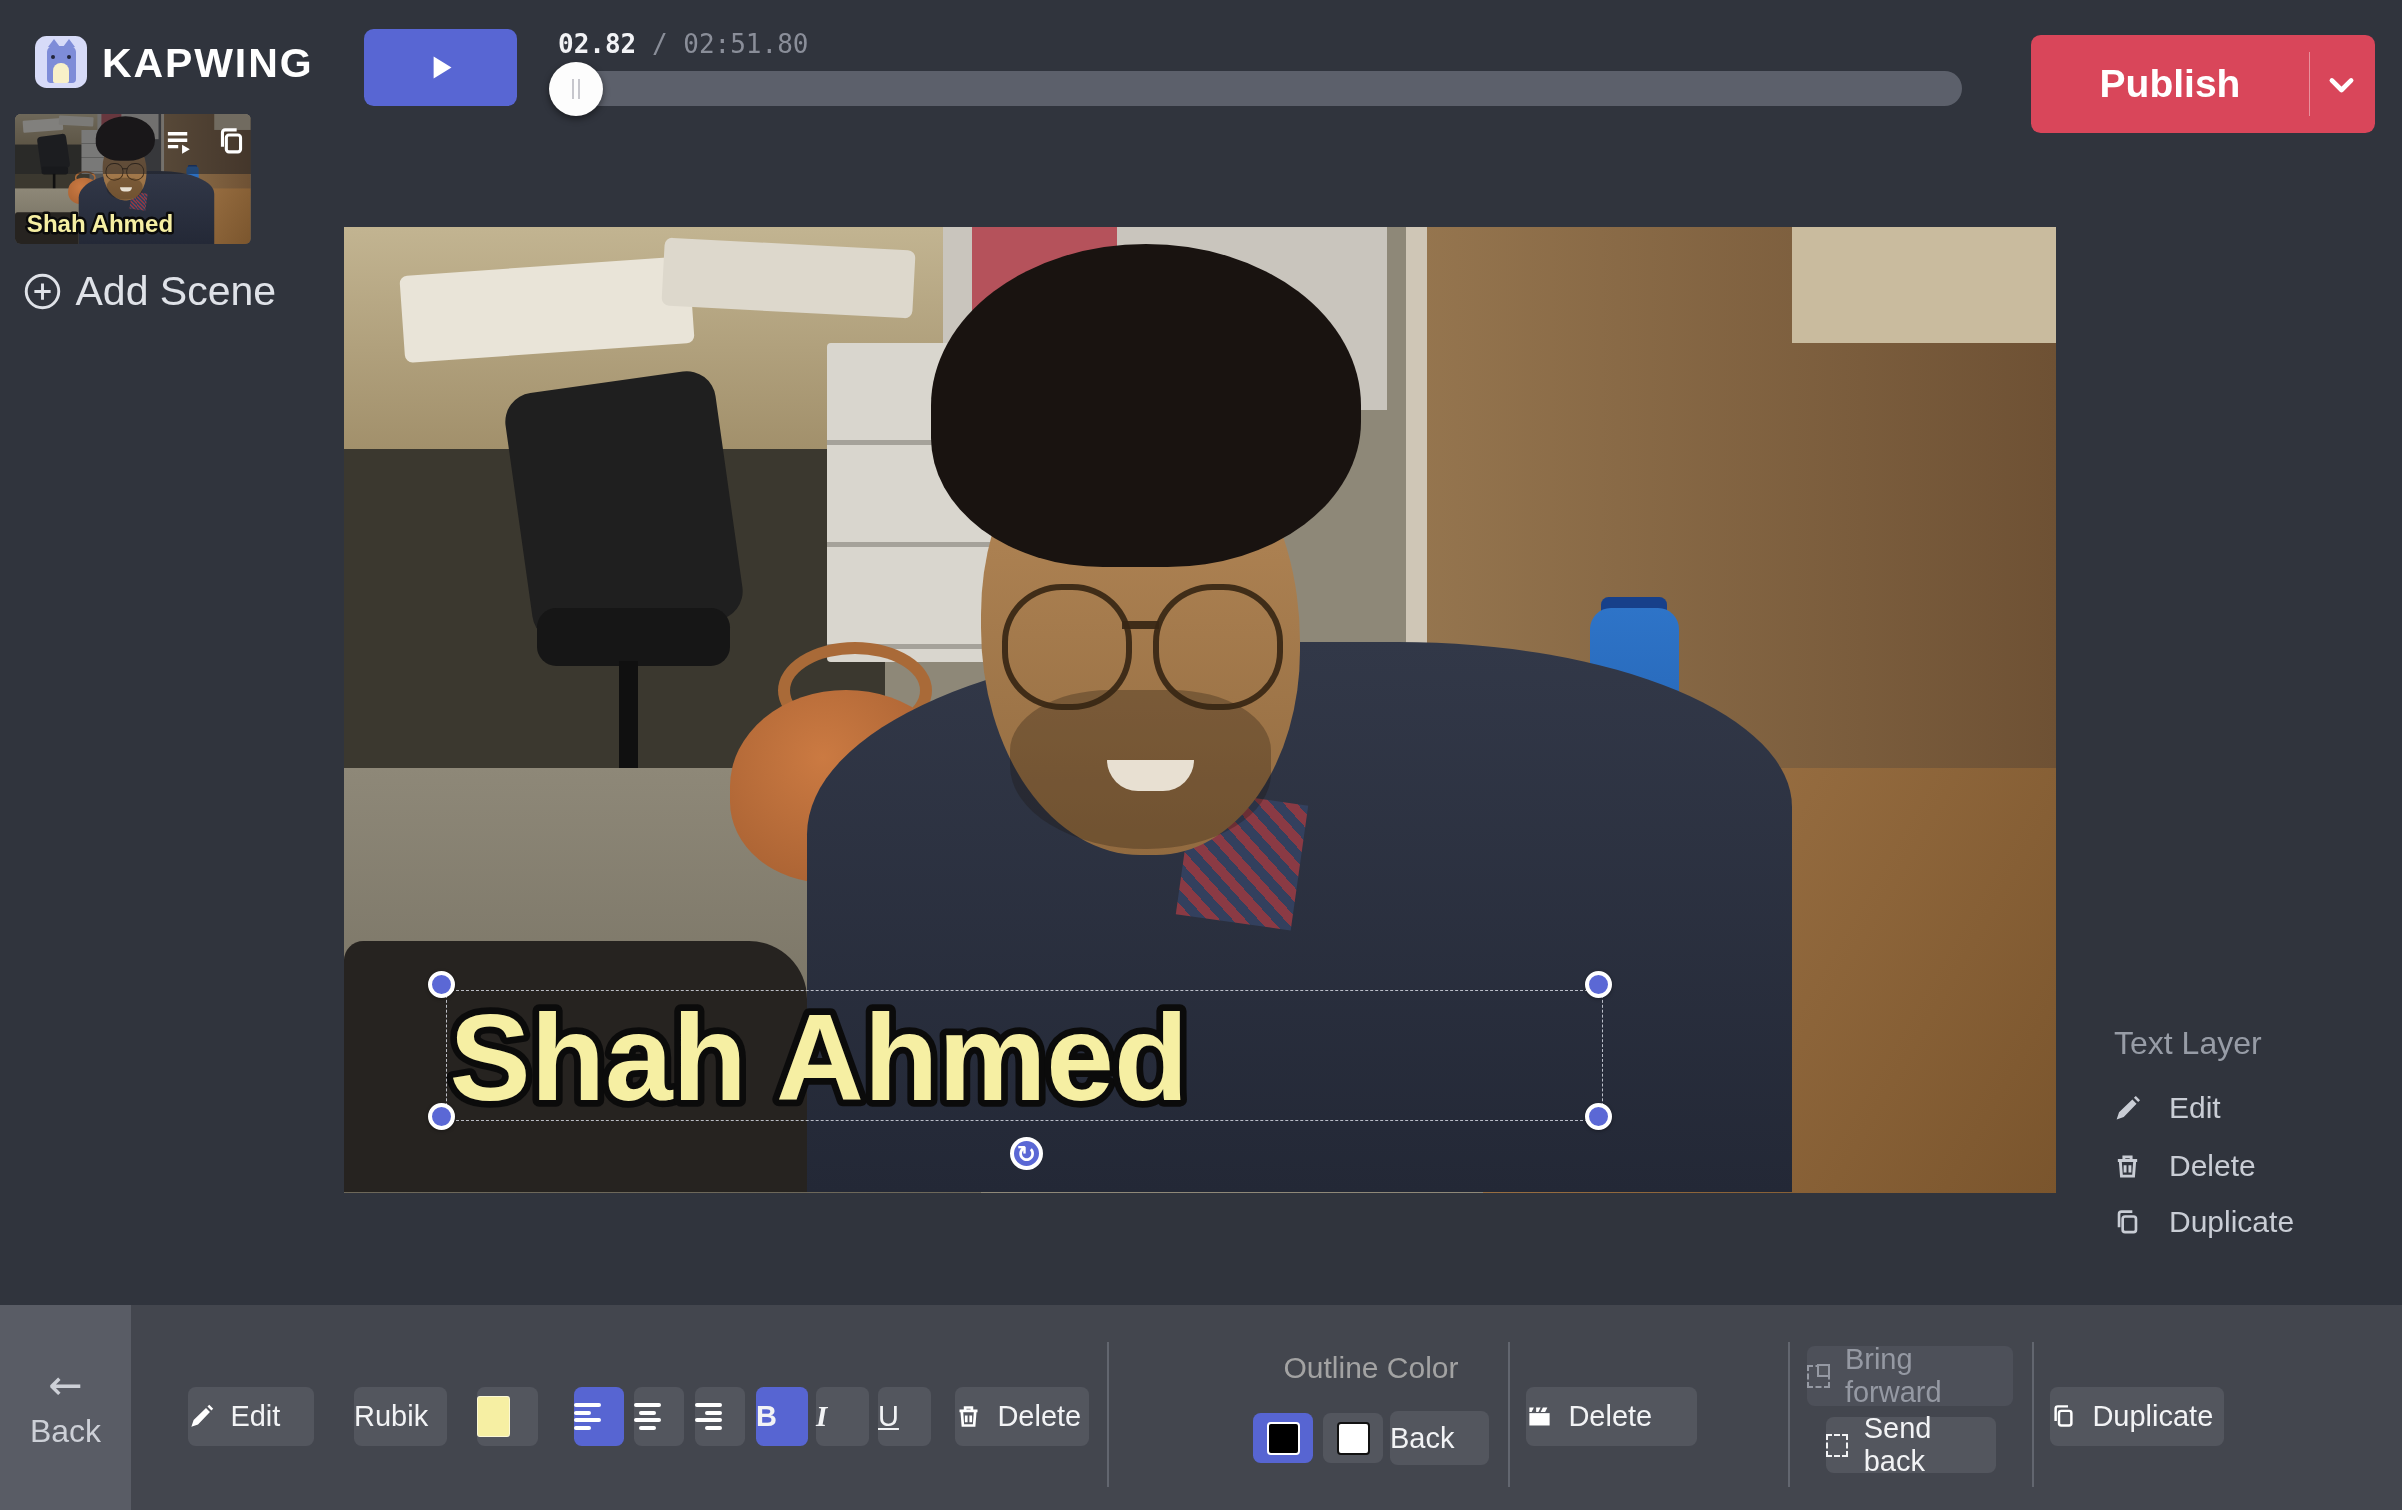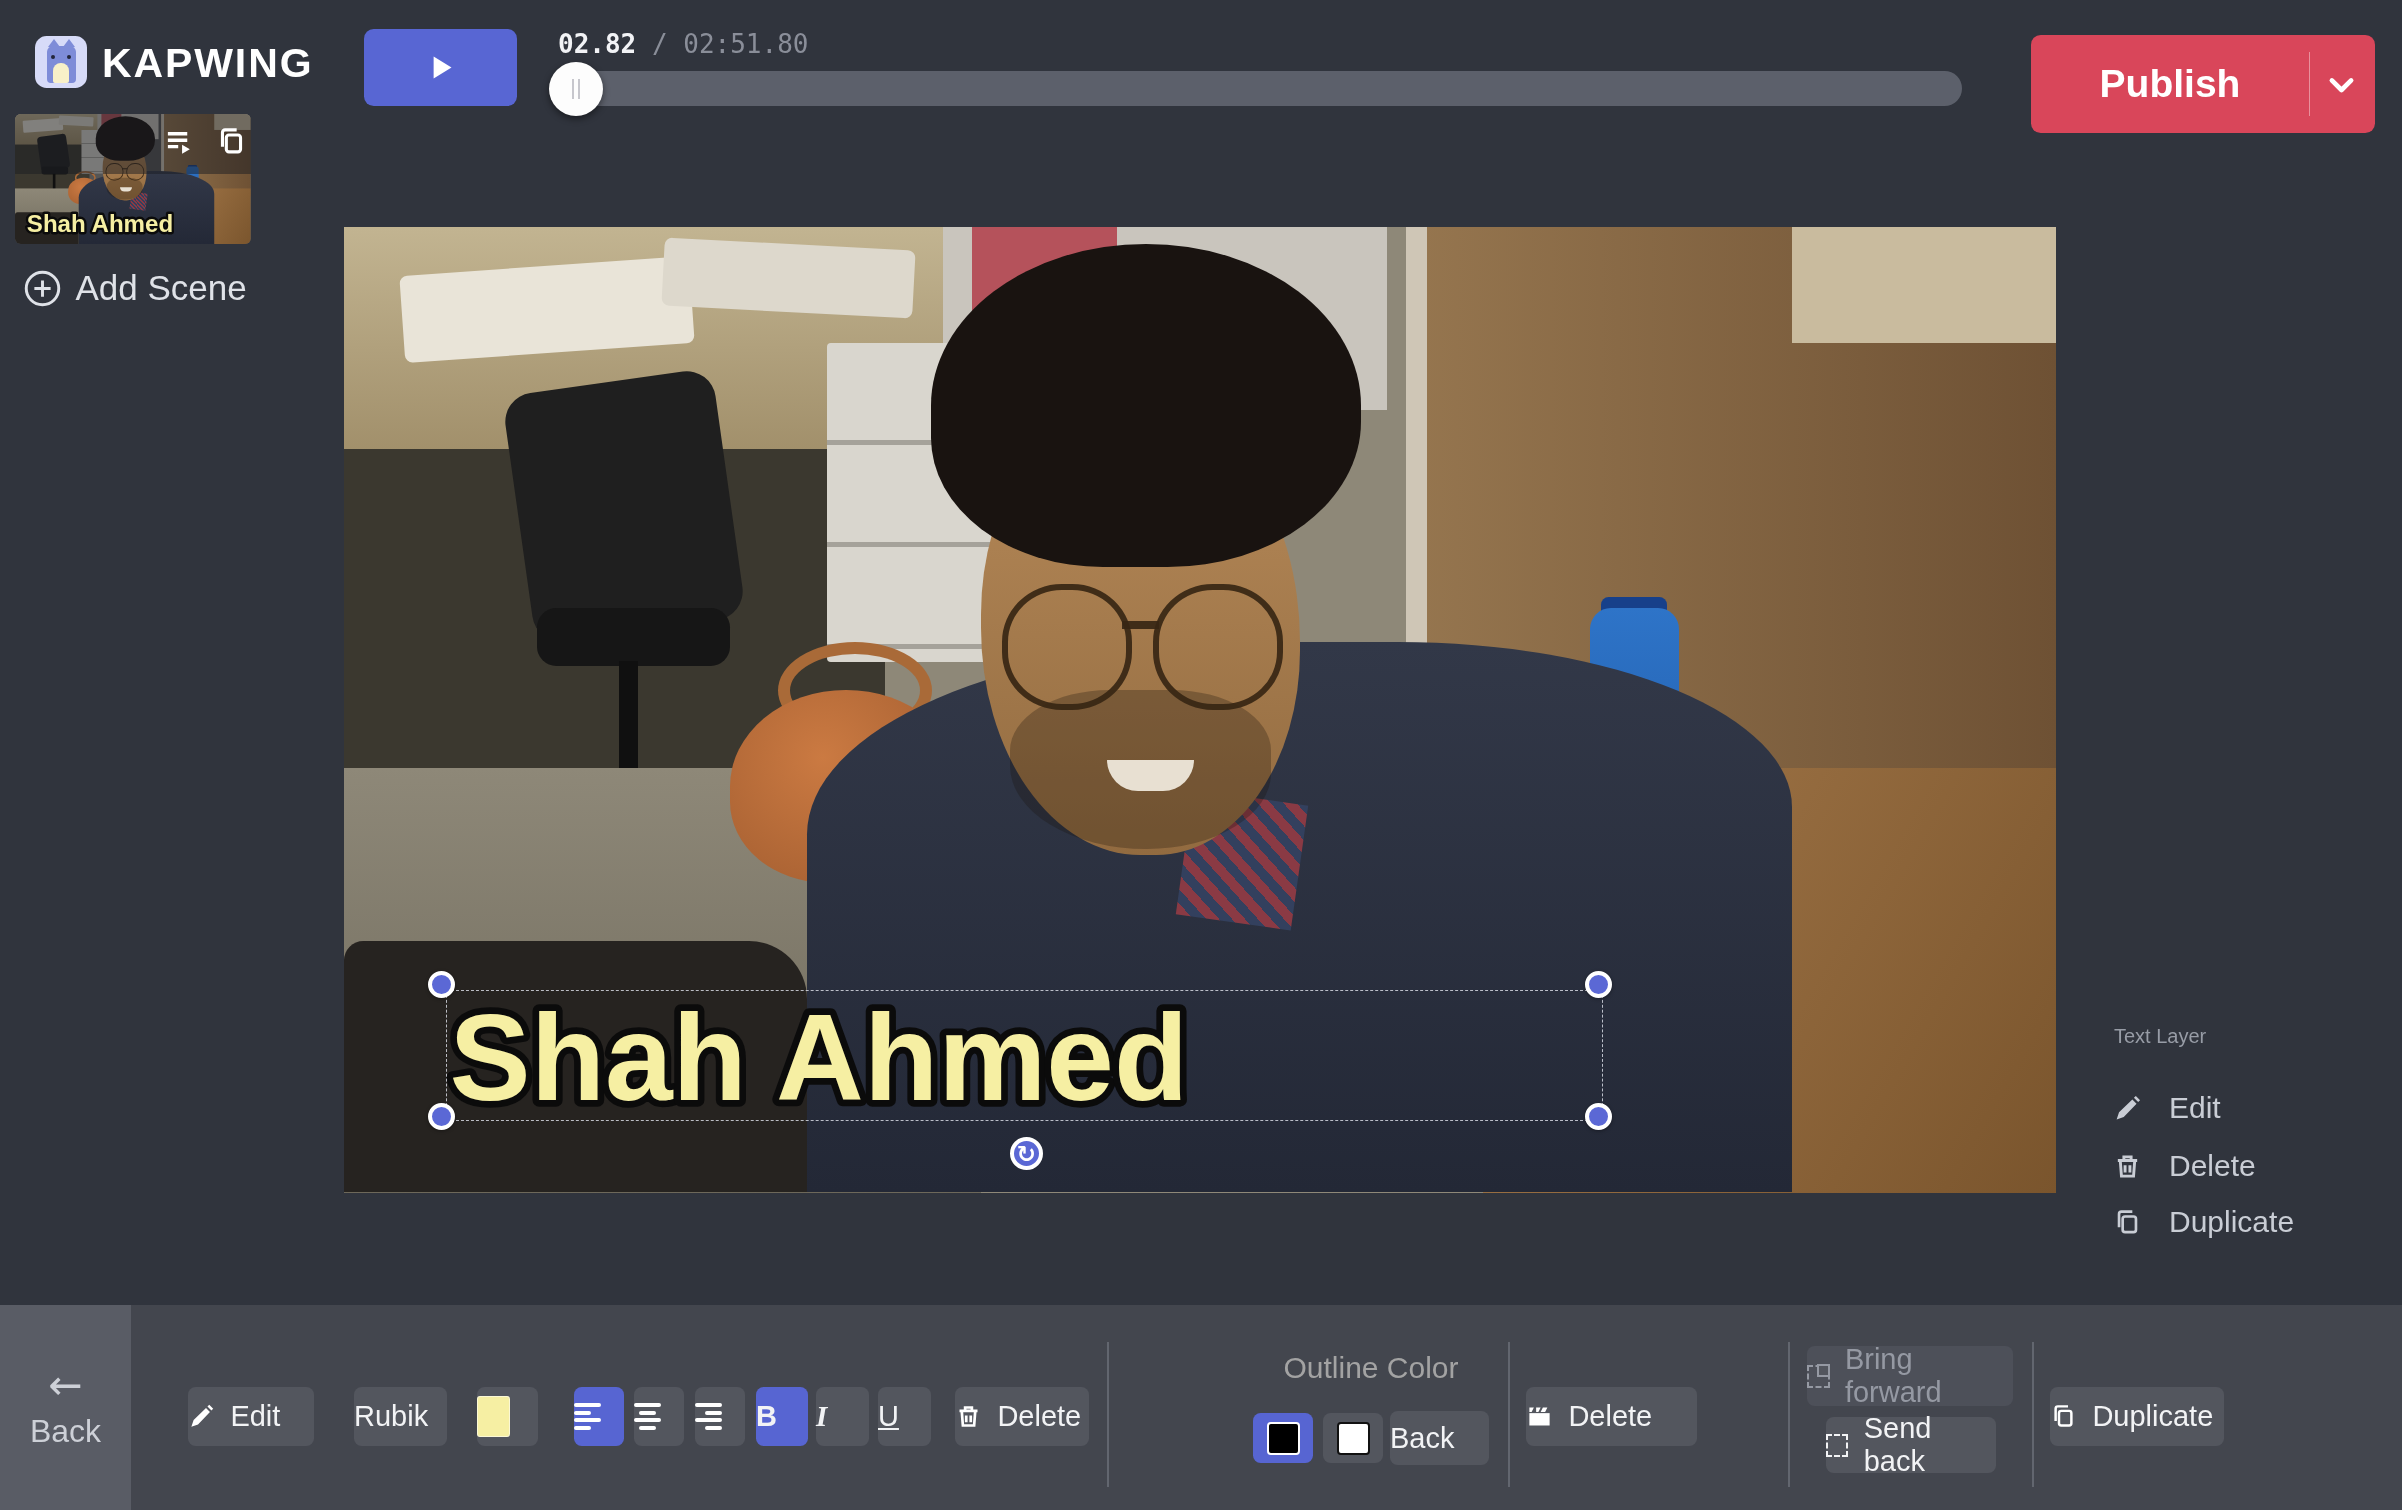--- a/index.html
+++ b/index.html
@@ -29,21 +29,21 @@
                  display:flex; align-items:center; cursor:pointer; color:#fff; }
   .publish-label { width:278px; text-align:center; font-size:39px; font-weight:bold; }
   .publish-caret { width:64px; height:64px; border-left:1.9px solid rgba(255,255,255,.4);
                    display:flex; align-items:center; justify-content:center; }
 
   
   .thumb { left:15.4px; top:114px; width:236px; height:130px; border-radius:5.8px; overflow:hidden; background:#555; }
   .thumb-overlay { position:absolute; left:0; top:0; width:100%; height:60px; background:rgba(25,27,33,.5); }
   .thumb-icon { position:absolute; top:11.6px; width:31px; height:31px; color:#fff; }
   .add-scene { left:23px; top:268px; display:flex; align-items:center; gap:13.5px; color:#dfe2e8; cursor:pointer; }
-  .add-scene-label { font-size:35px; }
+  .add-scene-label { font-size:41px; }
 
   
   .video-frame { left:344px; top:227px; width:1712px; height:966px; overflow:hidden; background:#8e8878; }
   .scene { position:absolute; left:0; top:0; width:1712px; height:966px; }
   .sc { position:absolute; }
   .sc-desk { left:0; top:0; width:792px; height:241px; background:linear-gradient(180deg,#c2b491,#9f8d68); }
   .sc-paper1 { left:58px; top:39px; width:290px; height:87px; background:#e9e4d8; border-radius:7.7px; transform:rotate(-4deg); }
   .sc-paper2 { left:319px; top:17.4px; width:251px; height:68px; background:#ddd8cc; border-radius:7.7px; transform:rotate(3deg); }
   .sc-wall { left:599px; top:0; width:444px; height:183px; background:#c9c5bd; }
   .sc-far-person { left:628px; top:0; width:145px; height:154px; background:#b5525b; border-radius:0 0 40% 40%; }
@@ -81,21 +81,21 @@
             box-shadow:0 1px 3.9px rgba(0,0,0,.35); cursor:pointer; }
   .rotate-handle { left:666px; top:910px; width:33px; height:33px; background:#5b68d5; border:4.8px solid #fff;
             border-radius:50%; color:#fff; display:flex; align-items:center; justify-content:center;
             font-family:"DejaVu Sans", sans-serif; font-size:23px; font-weight:bold; cursor:pointer; }
 
   .overlay-svg { left:92px; top:753px; }
   .overlay-text { font-family:"Liberation Sans", sans-serif; font-weight:bold;
                   fill:#f6efa3; stroke:#0b0b0b; paint-order:stroke; stroke-linejoin:round; }
 
   
-  .layer-title { left:2114px; top:1025px; font-size:20px; color:#979ca6; }
+  .layer-title { left:2114px; top:1025px; font-size:32px; color:#979ca6; }
   .layer-item { left:2113px; display:flex; align-items:center; gap:27px; color:#c9cdd5; font-size:30px; cursor:pointer; }
   .layer-item svg { width:29px; height:29px; }
 
   
   .toolbar { left:0; top:1305px; width:2402px; height:205px; background:#43464e; }
   .back-col { position:absolute; left:0; top:0; width:131px; height:205px; background:#595c65;
               display:flex; flex-direction:column; align-items:center; justify-content:center; gap:7.7px;
               color:#cdd0d7; cursor:pointer; }
   .back-arrow { font-family:"DejaVu Sans", sans-serif; font-size:41px; line-height:1; }
   .back-label { font-size:32px; }

